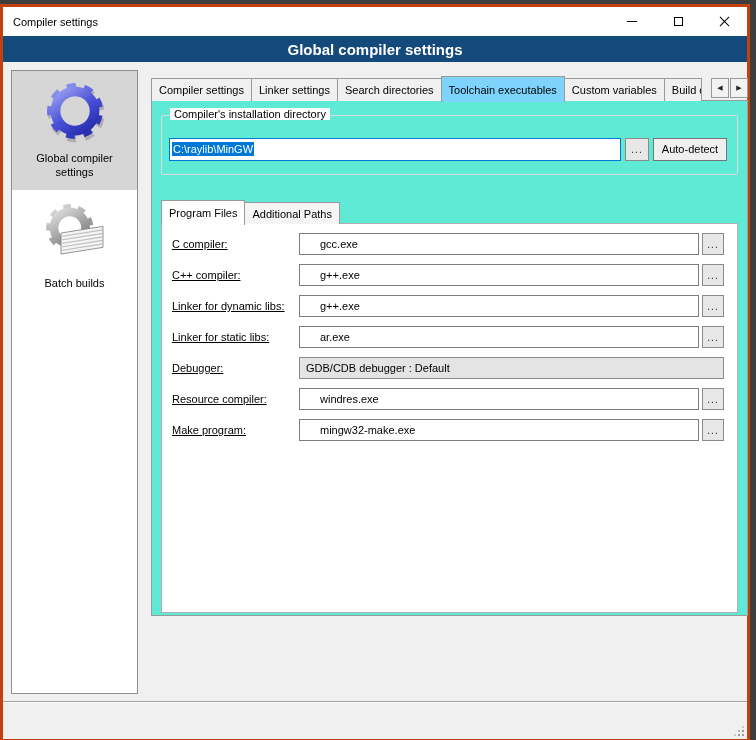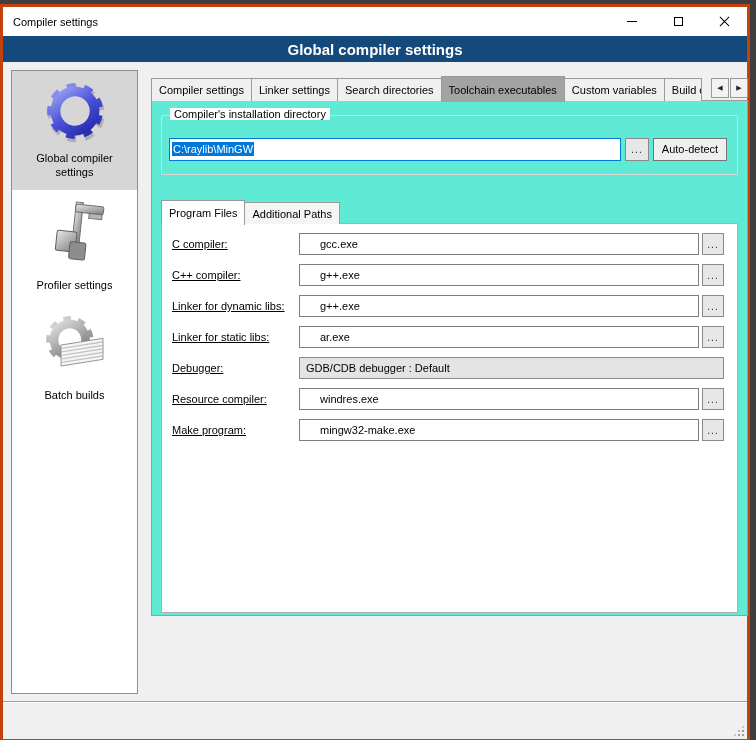--- a/index.html
+++ b/index.html
@@ -85,21 +85,21 @@
   .b-delete{ width:72px; margin-right:34px; }
   .b-reset{ width:84px; }
   
   .tabstrip{ display:flex; align-items:flex-end; height:26px; margin-top:7px; position:relative; z-index:2; }
   .tab{
     height:23px; padding:0 7px; background:#f0f0f0;
     border:1px solid #9a9a9a; border-bottom:none;
     display:flex; align-items:center; white-space:nowrap; margin-right:-1px;
     overflow:hidden; cursor:default;
   }
-  .tab.active{ height:26px; background:#a3a3a3; margin-bottom:-1px; }
+  .tab.active{ height:26px; background:#7dd3fc; margin-bottom:-1px; }
   .tab.clipped{ max-width:38px; }
   .tab-arrows{ margin-left:auto; display:flex; align-self:center; }
   .arrowbtn{
     width:18px; height:20px; background:#f2f2f2; border:1px solid #9a9a9a;
     display:flex; align-items:center; justify-content:center;
     font-size:7px; color:#222; margin-left:1px; cursor:default;
   }
   
   .panel{
     position:relative; background:#5eead4; border:1px solid #9b9b9b;
@@ -193,40 +193,20 @@
               </linearGradient>
             </defs>
             <g transform="rotate(10 36 36)">
               <circle cx="36" cy="36" r="27" fill="none" stroke="#3b3b3b" stroke-opacity="0.25" stroke-width="10" stroke-dasharray="9.4 9.4" transform="translate(2,3)"></circle>
               <circle cx="36" cy="36" r="27" fill="none" stroke="url(#gblue)" stroke-width="9" stroke-dasharray="9.4 9.4"></circle>
               <circle cx="36" cy="36" r="22" fill="none" stroke="url(#gblue)" stroke-width="11"></circle>
             </g>
           </svg>
         </span>
         <span class="side-label">Global compiler settings</span>
-      </div>
-      <div class="side-item">
-        <span class="icon">
-          <svg width="64" height="72" viewBox="0 0 64 72">
-            <defs>
-              <linearGradient id="ggray" x1="0" y1="0" x2="1" y2="1">
-                <stop offset="0" stop-color="#e8e8e8"></stop>
-                  <stop offset="1" stop-color="#7e7e7e"></stop>
-              </linearGradient>
-            </defs>
-            <g transform="rotate(6 32 36)">
-              <rect x="30" y="4" width="7" height="46" fill="url(#ggray)" stroke="#6f6f6f" stroke-width="1"></rect>
-              <rect x="30" y="6" width="28" height="8" rx="2" fill="url(#ggray)" stroke="#6f6f6f" stroke-width="1"></rect>
-              <rect x="44" y="14" width="13" height="5" fill="#b5b5b5" stroke="#6f6f6f" stroke-width="1"></rect>
-              <rect x="14" y="34" width="20" height="20" rx="2" fill="url(#ggray)" stroke="#5f5f5f" stroke-width="1"></rect>
-              <rect x="28" y="44" width="16" height="17" rx="2" fill="#8d8d8d" stroke="#5f5f5f" stroke-width="1"></rect>
-            </g>
-          </svg>
-        </span>
-        <span class="side-label">Profiler settings</span>
       </div>
       <div class="side-item">
         <span class="icon">
           <svg width="70" height="70" viewBox="0 0 80 80">
             <defs>
               <linearGradient id="ggear" x1="0" y1="0" x2="1" y2="1">
                 <stop offset="0" stop-color="#dedede"></stop>
                   <stop offset="1" stop-color="#6e6e6e"></stop>
               </linearGradient>
             </defs>

